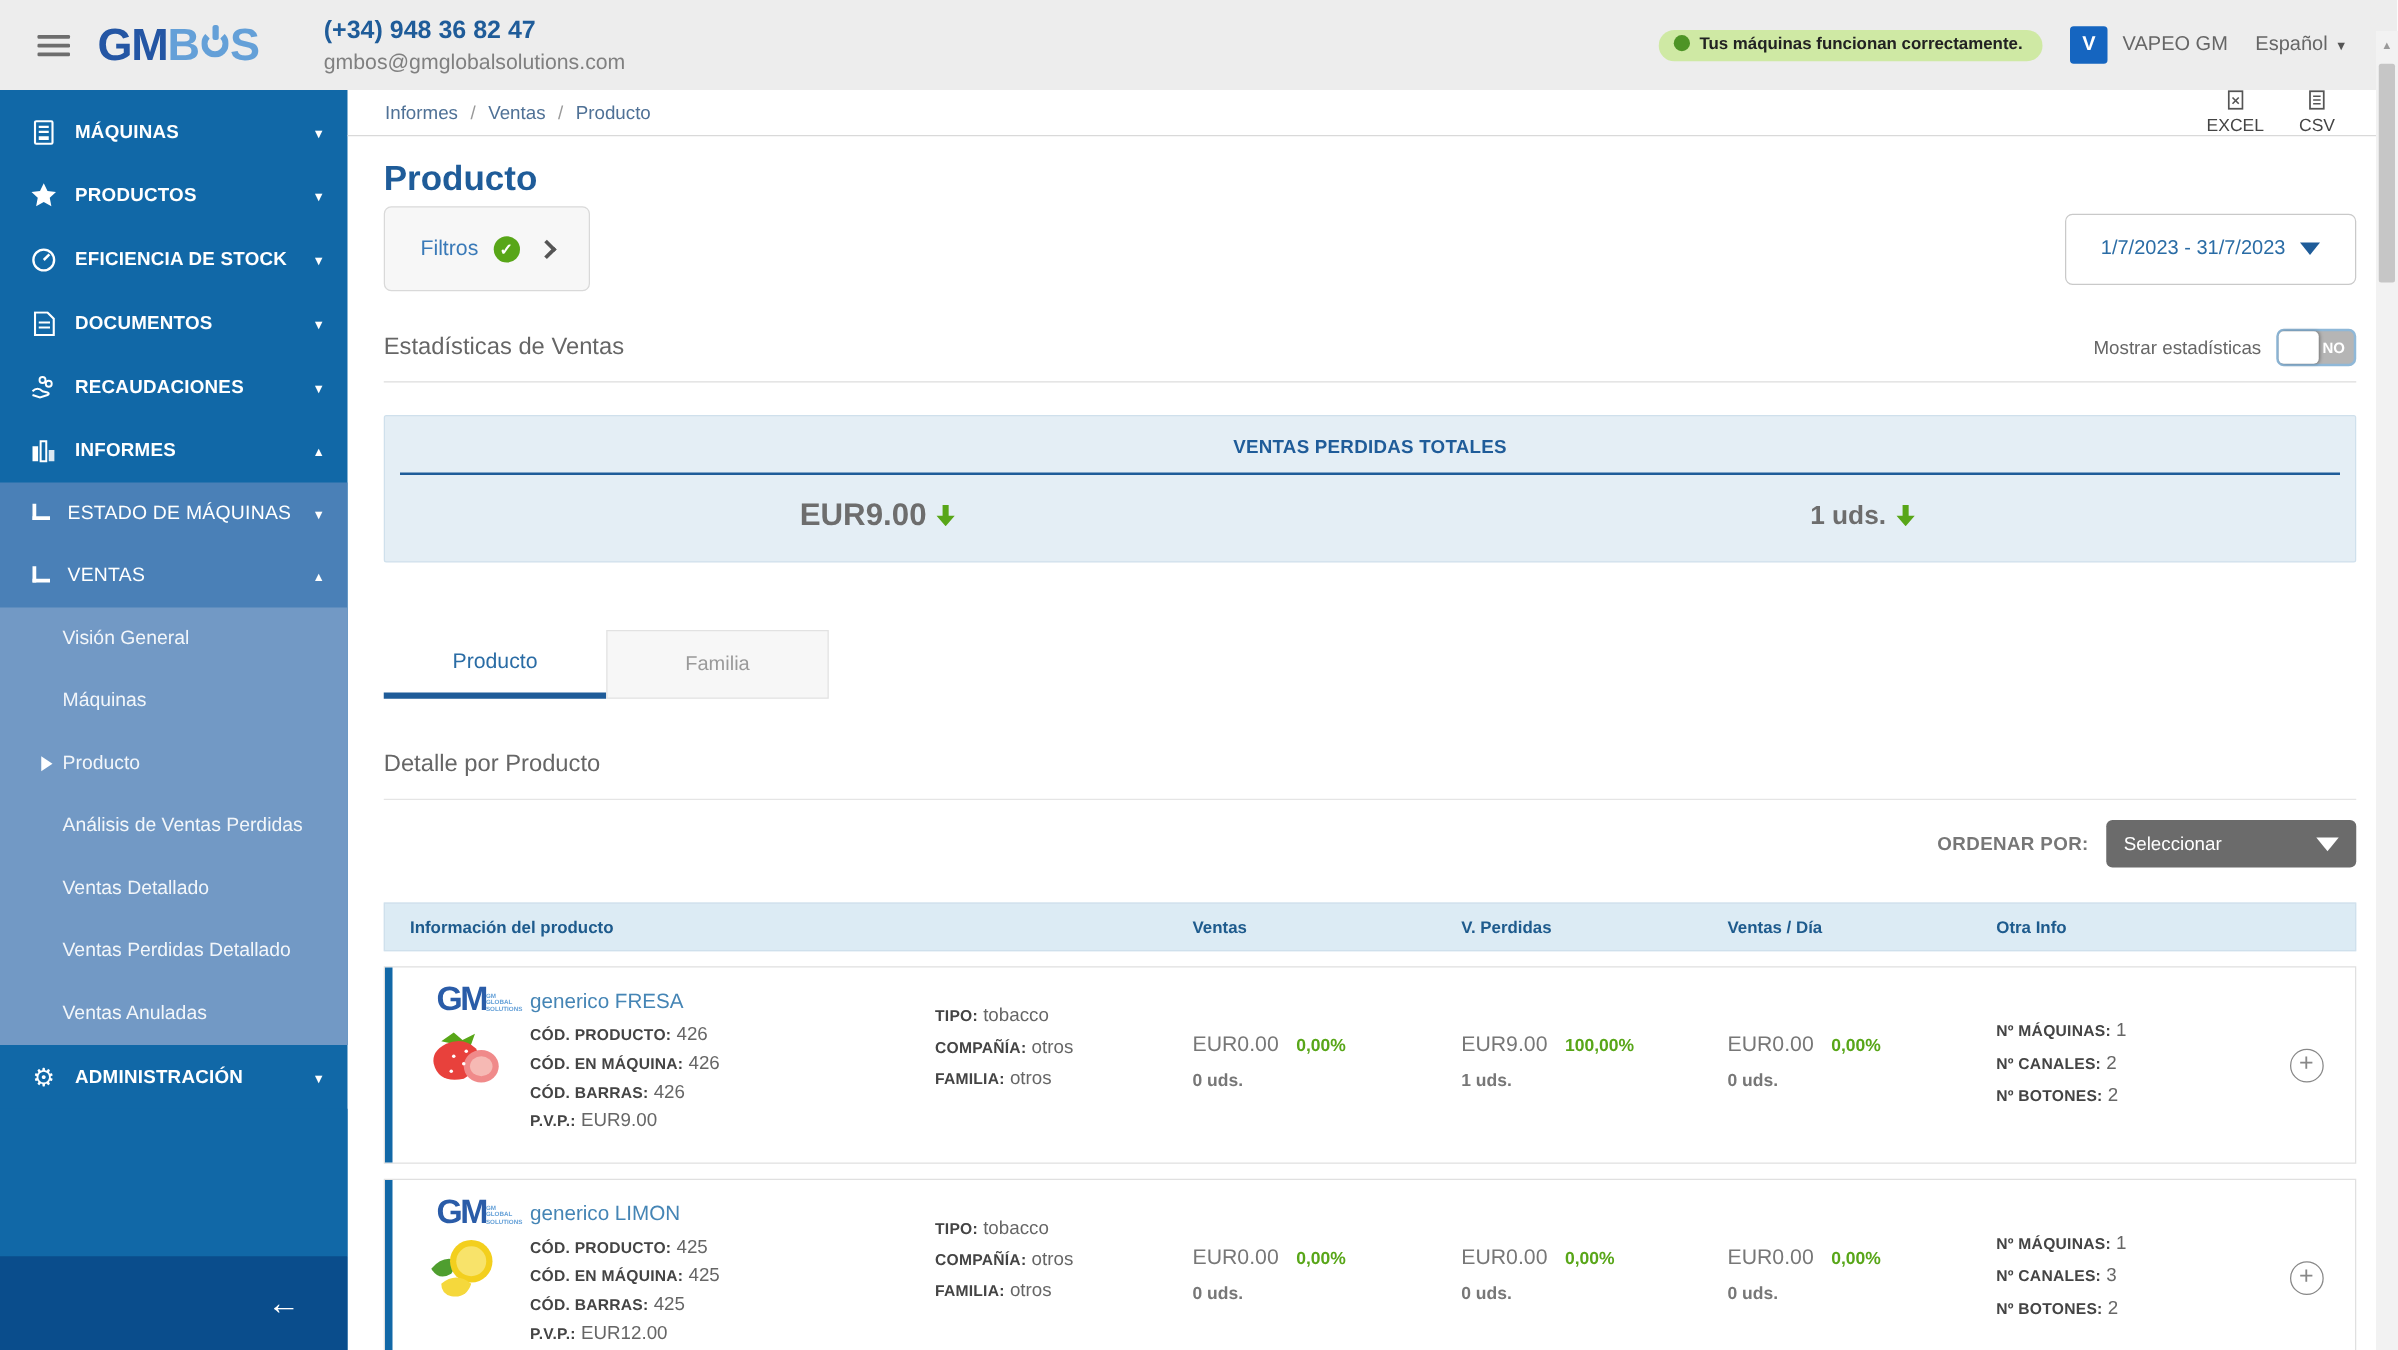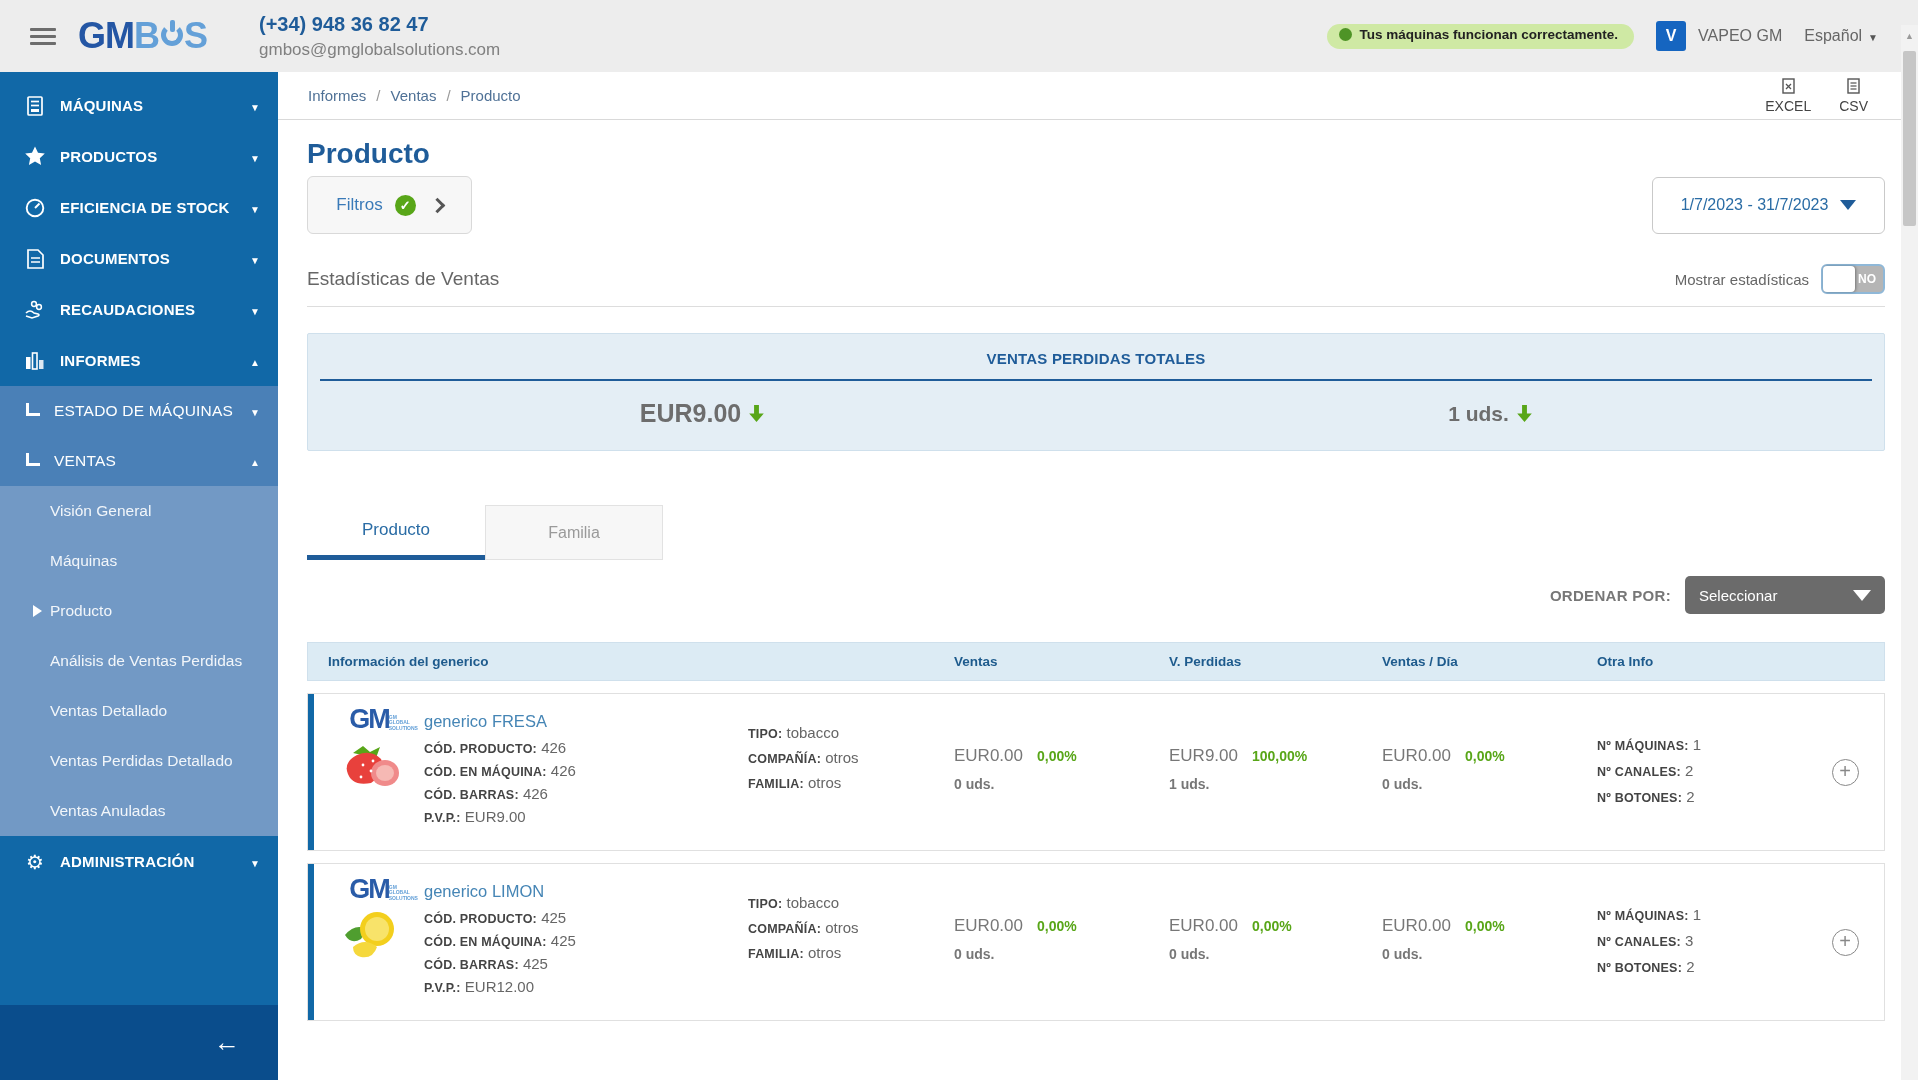--- a/index.html
+++ b/index.html
@@ -58,21 +58,21 @@
   .crumbs { display:flex; gap:10px; font-size:15px; color:#4f7196; }
   .crumbs .sep { color:#999; }
   .crumb { cursor:pointer; }
   .exports { margin-left:auto; display:flex; gap:28px; }
   .exp-btn { display:flex; align-items:center; gap:4px; font-size:14px; color:#444; cursor:pointer;flex-direction:column; }
   .content { padding:0 33px 0 29px; }
 
   .page-title { margin-top:18px; font-size:28px; font-weight:bold; color:#1f5c99; }
 
   .filter-row { margin-top:6px; display:flex; justify-content:space-between; align-items:center; }
-  .filters-box { width:165px; height:58px; background:#f7f7f7; border:1px solid #d9d9d9; border-radius:6px;
+  .filters-box { width:165px; height:68px; background:#f7f7f7; border:1px solid #d9d9d9; border-radius:6px;
                  display:flex; align-items:center; justify-content:center; gap:12px; cursor:pointer; }
   .filters-label { color:#3a7ab8; font-size:17px; }
   .check-ic { width:21px; height:21px; background:#58a618; border-radius:50%; color:#fff; font-size:13px;
               display:flex; align-items:center; justify-content:center; }
   .check-ic:before { content:"✓"; font-weight:bold; }
   .chevron-r { width:11px; height:11px; border-top:3px solid #555; border-right:3px solid #555; transform:rotate(45deg); margin-left:4px; }
   .date-box { width:233px; height:57px; background:#fff; border:1px solid #c9c9c9; border-radius:6px;
               display:flex; align-items:center; justify-content:center; gap:12px; cursor:pointer; }
   .date-text { color:#2a6ca5; font-size:16px; }
   .date-box .caret { width:0; height:0; border-left:8px solid transparent; border-right:8px solid transparent; border-top:10px solid #1f5c99; }
@@ -379,31 +379,34 @@
             </div>
           </div>
         </div>
       </div>
 
       <div class="tabs">
         <div class="tab active">Producto</div>
         <div class="tab">Familia</div>
       </div>
 
+      <div class="detail-head">
+        <span class="section-h">Detalle por Producto</span>
+      </div>
 
       <div class="sort-row">
         <span class="sort-label">ORDENAR POR:</span>
         <div class="sort-dd">
           <span>Seleccionar</span>
           <span class="caret"></span>
         </div>
       </div>
 
       <div class="tbl-header">
-        <div class="th">Información del generico</div>
+        <div class="th">Información del producto</div>
         <div class="th">Ventas</div>
         <div class="th">V. Perdidas</div>
         <div class="th">Ventas / Día</div>
         <div class="th">Otra Info</div>
         <div></div>
       </div>
 
       <div class="prod-row">
         <div class="row-accent"></div>
         <div class="imgs">

